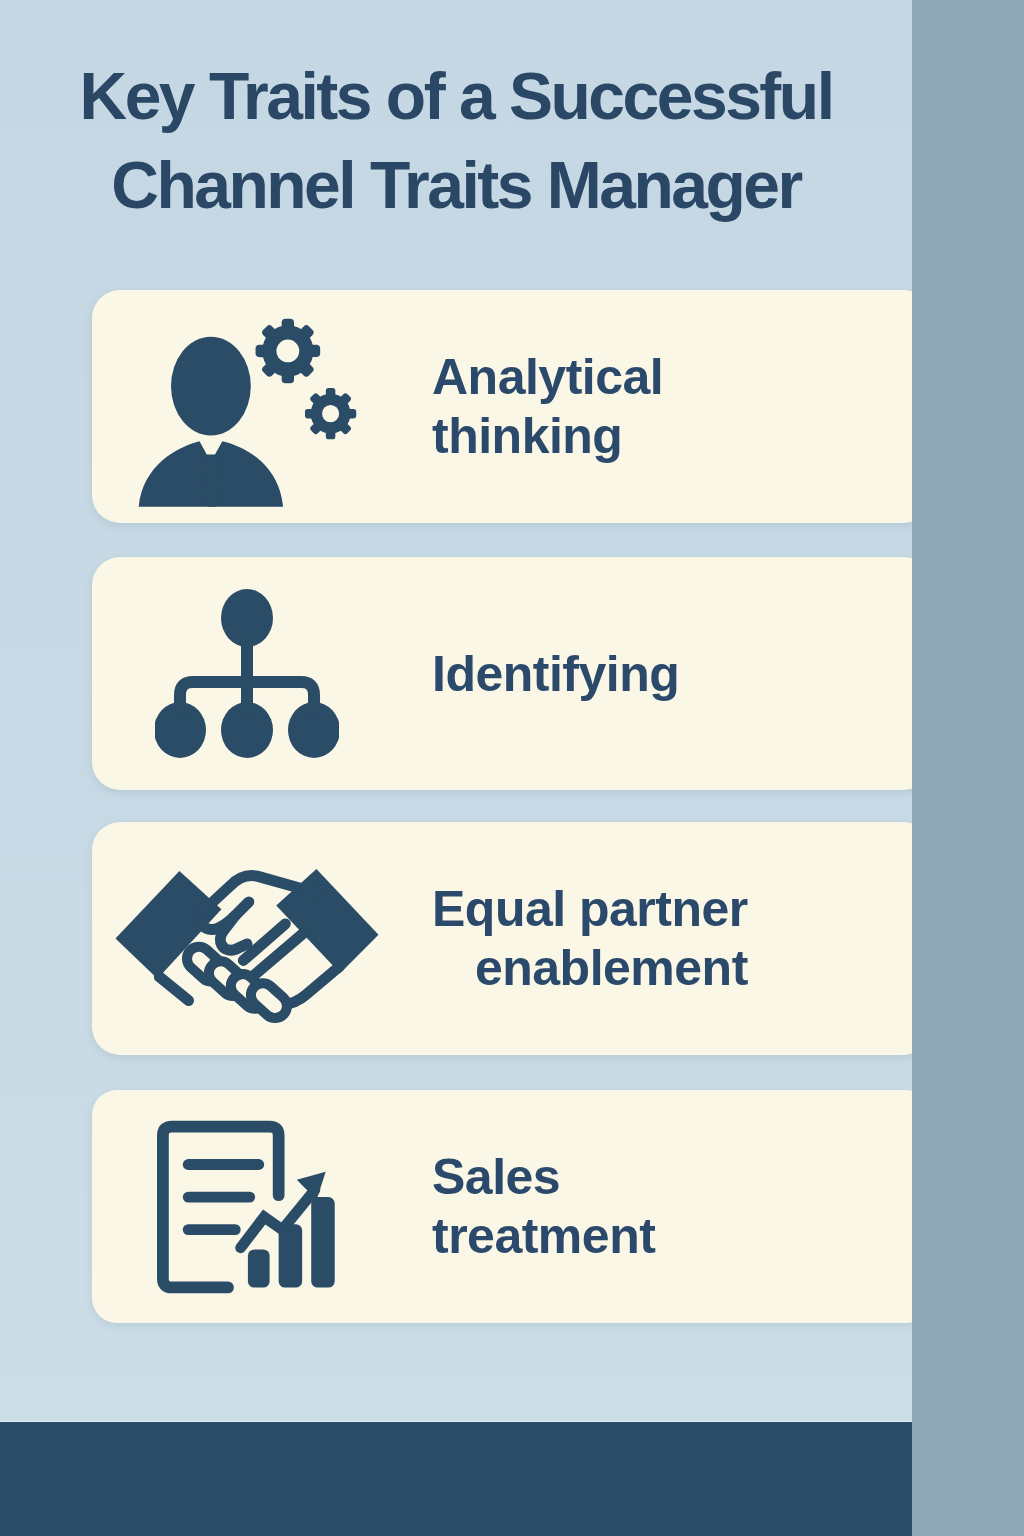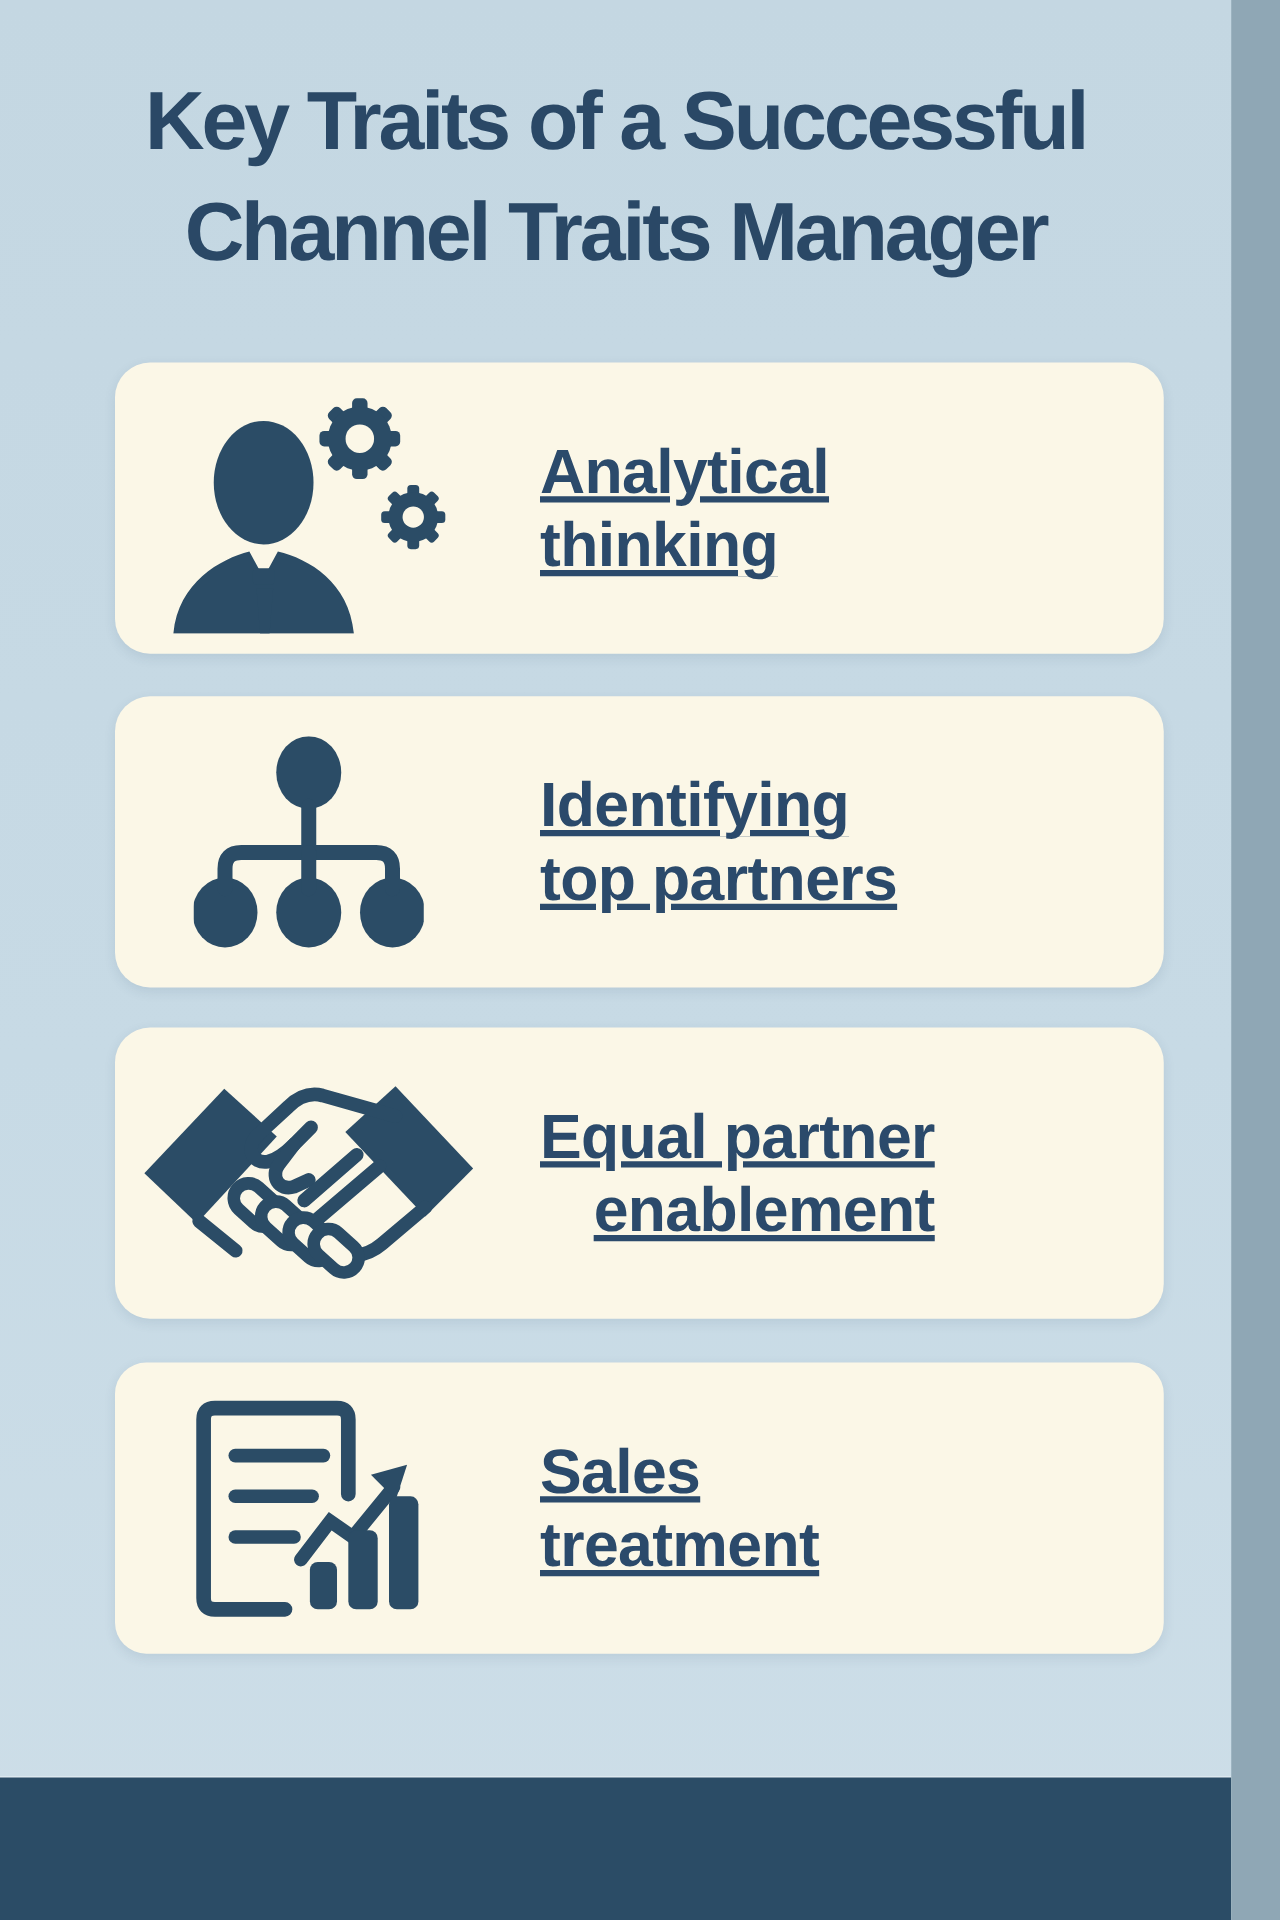--- a/index.html
+++ b/index.html
@@ -2,21 +2,21 @@
 <html><head>
 <meta charset="utf-8">
 <style>
   html,body{margin:0;padding:0;}
   body{
     width:1024px;height:1536px;
     font-family:"Liberation Sans","DejaVu Sans",sans-serif;
     background:#8fa7b5;
   }
   .page{
-    position:relative;width:985px;height:1536px;overflow:hidden;
+    position:relative;width:912px;height:1536px;overflow:hidden;
     background:linear-gradient(180deg,#c4d7e2 0%,#c7dae5 55%,#cddee8 100%);
   }
   .title{
     position:absolute;top:52px;left:0;right:0;
     text-align:center;
     color:#2a4866;
     font-size:66px;font-weight:800;line-height:89px;
     letter-spacing:-2.5px;
   }
   .title .t-line{display:block;}
@@ -30,21 +30,20 @@
   .card-3{top:822px;text-align:right;}
   .card-4{top:1090px;border-radius:25px;}
   .icon-wrap{
     position:absolute;left:0;top:0;bottom:0;width:310px;
     display:flex;align-items:center;justify-content:center;
   }
   .label{
     position:absolute;left:340px;top:50%;transform:translateY(-50%);
     color:#2b4a6b;font-size:50px;font-weight:700;line-height:59px;
     letter-spacing:-0.5px;
-    text-decoration:underline;
   }
   .label .l-line{display:block;}
   .footer-bar{
     position:absolute;left:0;right:0;bottom:0;height:114px;
     background:#2b4c66;
     box-shadow:0 -1px 0 rgba(255,255,255,0.45);
   }
   svg{display:block;}
 </style>
 </head>
@@ -118,21 +117,20 @@
         </g>
         <g stroke="#2b4c66" stroke-width="12" fill="none" stroke-linecap="round">
           <path d="M92 56 L92 92"></path>
           <path d="M25 122 L25 106 Q25 93 38 93 L146 93 Q159 93 159 106 L159 122"></path>
           <path d="M92 93 L92 122"></path>
         </g>
       </svg>
     </div>
     <div class="label">
       <span class="l-line">Identifying</span>
-      <span class="l-line">top partners</span>
     </div>
   </div>
 
   <div class="card card-3">
     <div class="icon-wrap">
       <svg width="274" height="183" viewBox="0 0 300 200">
 
         <path d="M6 100 L76 26 L122 68 L52 144 Z" fill="#2b4c66"></path>
         <path d="M294 96 L226 24 L182 64 L252 138 Z" fill="#2b4c66"></path>
         <g stroke="#2b4c66" stroke-width="12" fill="none" stroke-linejoin="round" stroke-linecap="round">

